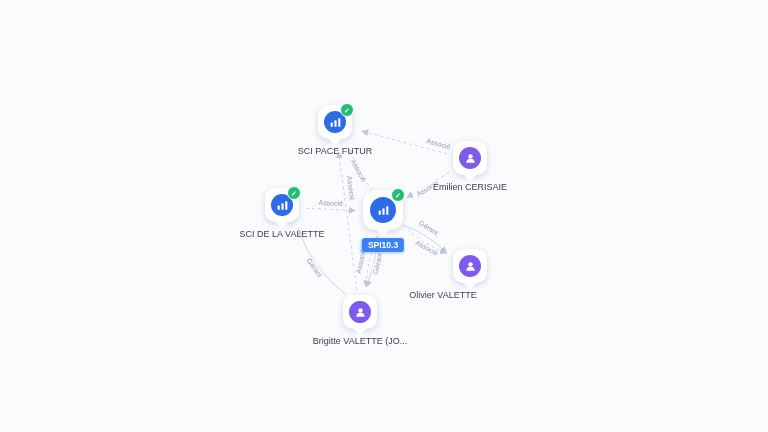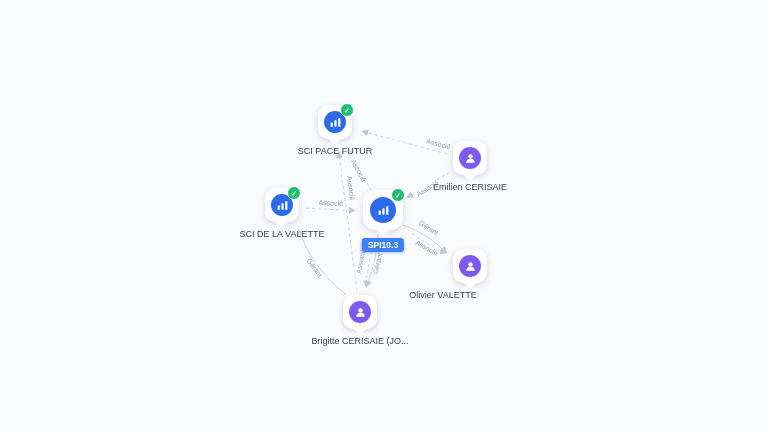--- a/index.html
+++ b/index.html
@@ -124,15 +124,15 @@
       <div class="nlabel" style="color: rgb(61, 61, 70); left: 443px; top: 290px;">Olivier VALETTE</div>
       <div class="pin" style="left: 360px; top: 314px;">
         <div class="tail"></div>
         <div class="icon" style="background: rgb(126, 91, 238);">
           <svg viewBox="0 0 24 24" width="13" height="13" fill="#fff">
             <circle cx="12" cy="8" r="4"></circle>
             <path d="M4 20c0-4.4 3.6-8 8-8s8 3.6 8 8z"></path>
           </svg>
         </div>
       </div>
-      <div class="nlabel" style="color: rgb(61, 61, 70); left: 360px; top: 336px;">Brigitte CERISAIE (JO...</div>
+      <div class="nlabel" style="color: rgb(61, 61, 70); left: 360px; top: 336px;">Brigitte VALETTE (JO...</div>
     </div>
 </div>
 
 </body></html>

